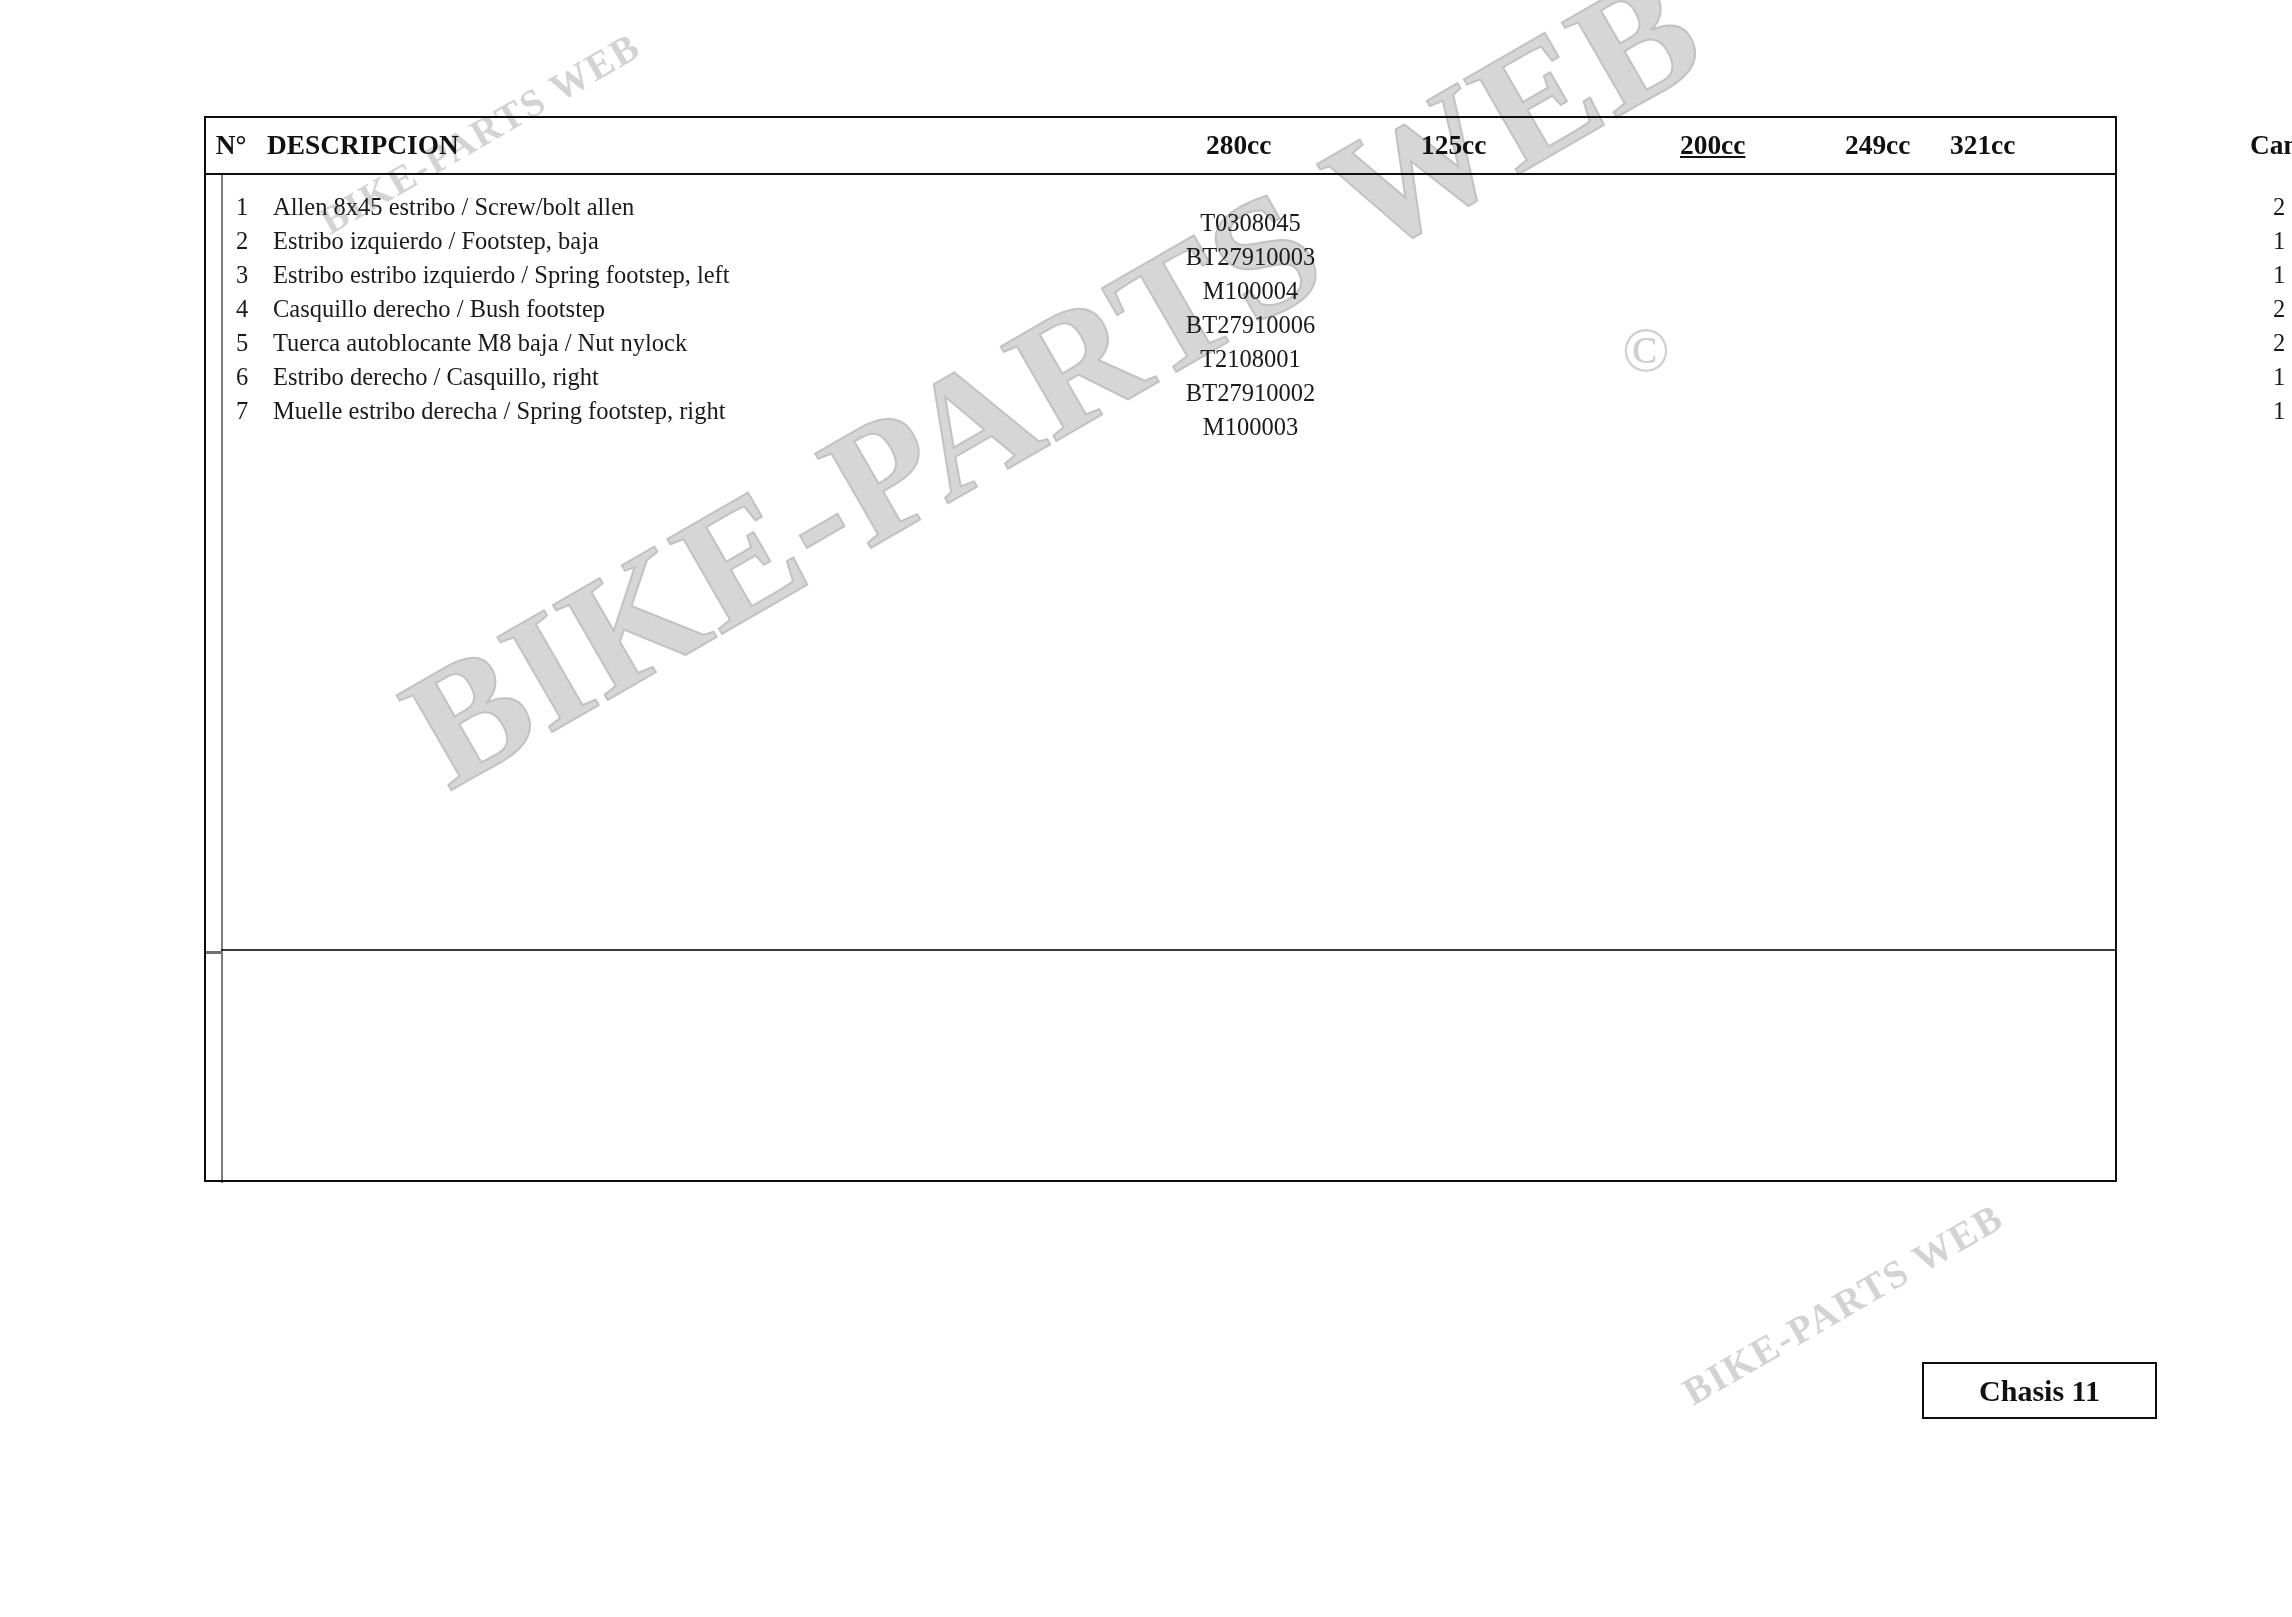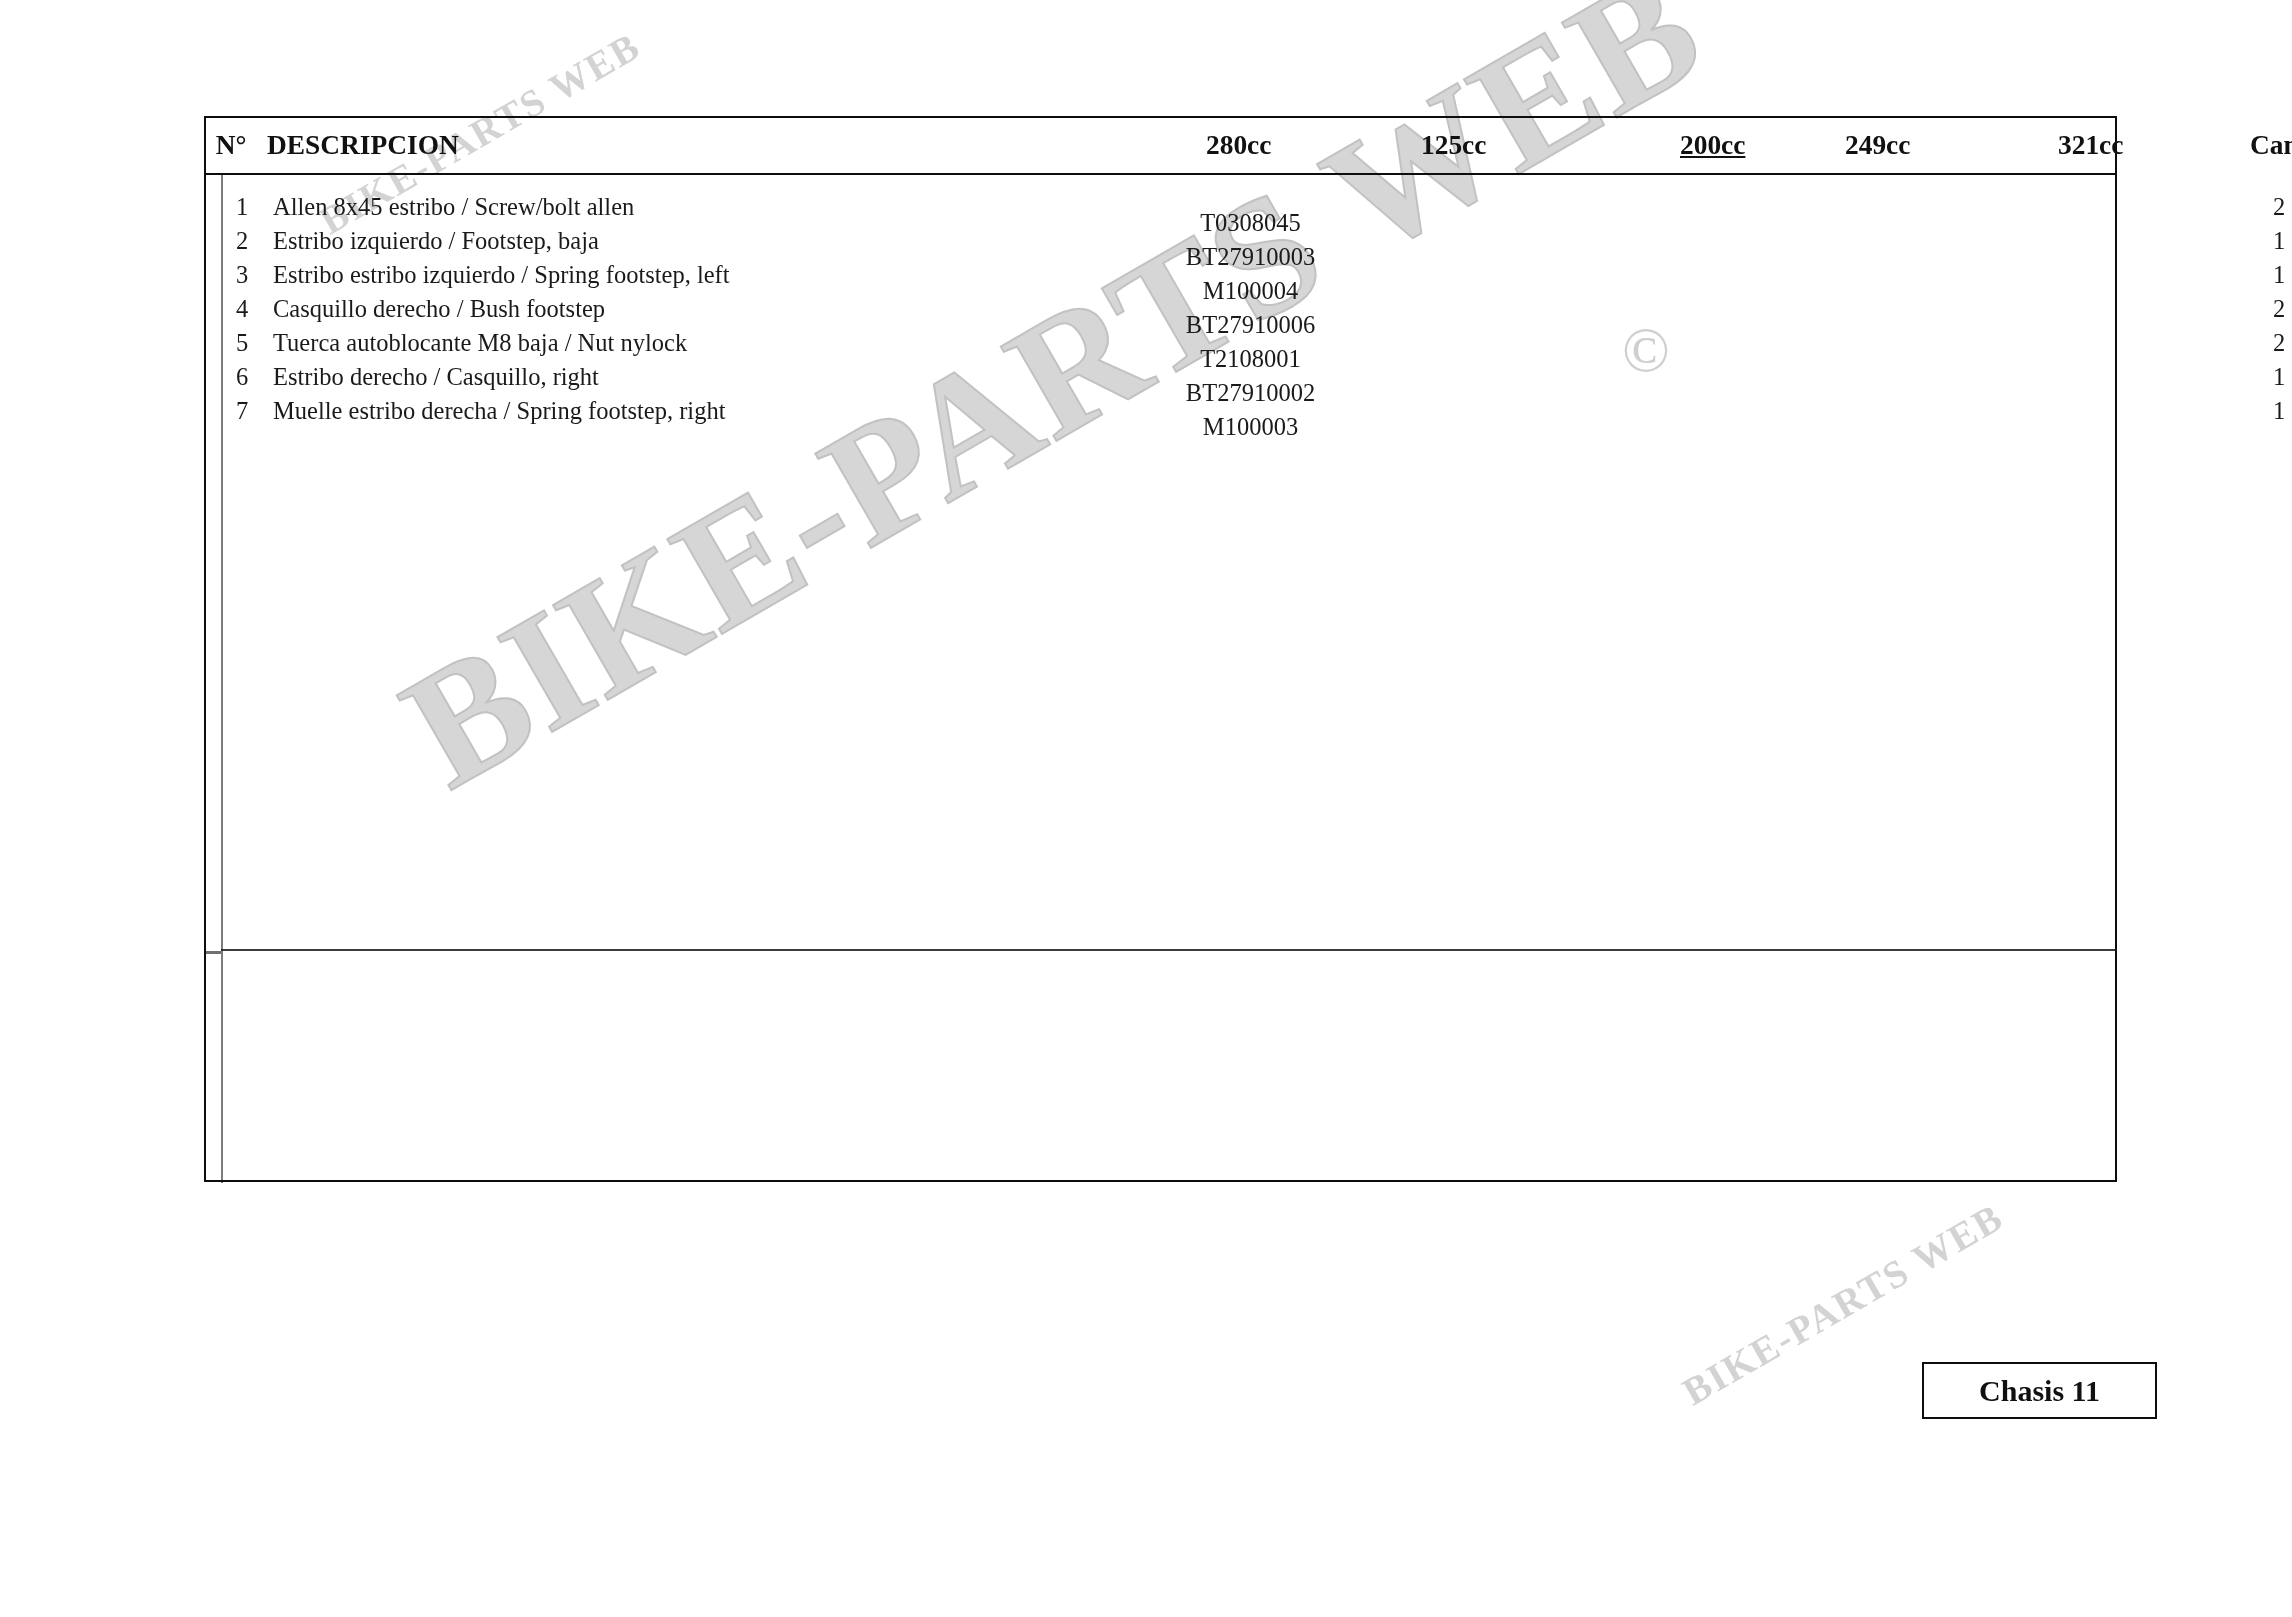--- a/index.html
+++ b/index.html
@@ -94,21 +94,21 @@
     font-size: 27.4px;
     font-family: "Liberation Serif", serif;
     color: #111;
   }
   .h-no      { left: 9.8px; }
   .h-desc    { left: 61px; }
   .h-280     { left: 1000px; }
   .h-125     { left: 1215px; }
   .h-200     { left: 1474px; text-decoration: underline; }
   .h-249     { left: 1639px; }
-  .h-321     { left: 1852px; }
+  .h-321     { left: 1744px; }
   .h-cant    { left: 2044px; }
 
   .divider-vert {
     position: absolute;
     left: 14.7px;
     top: 57px;
     width: 2px;
     height: 1008px;
     background: #111;
     opacity: .55;

